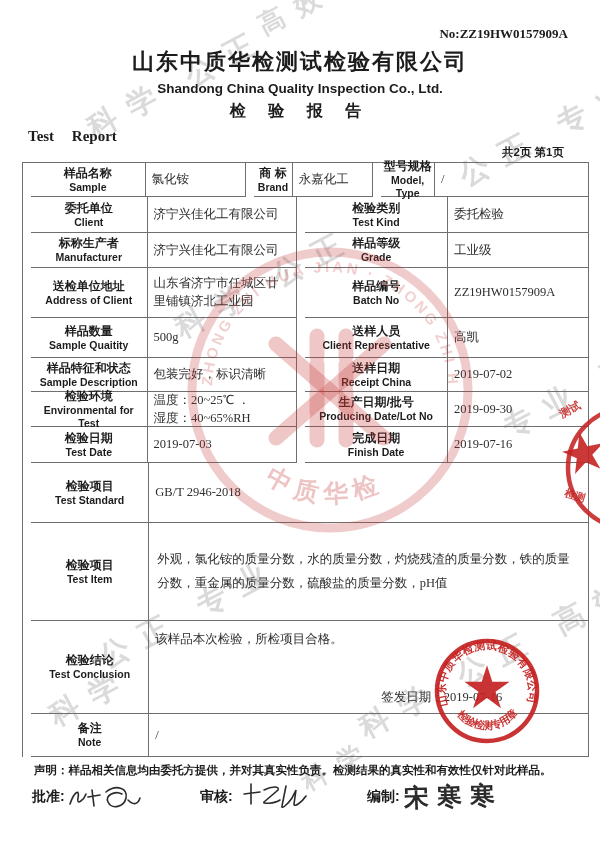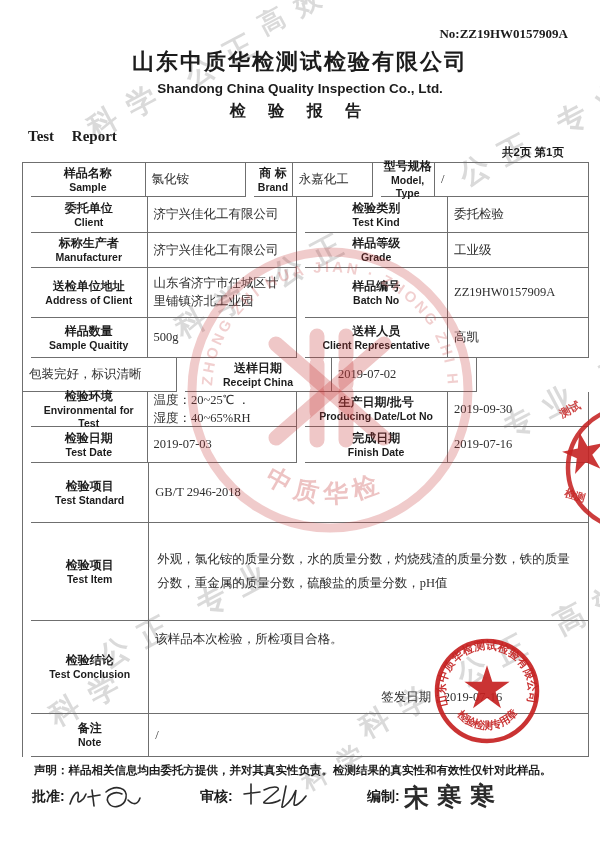--- a/index.html
+++ b/index.html
@@ -156,20 +156,24 @@
       <div class="cell label" style="width:147px">
           <span class="cn">送样人员</span>
           <span class="en">Client Representative</span>
         </div>
       <div class="cell value" style="width:145px">
           <span>高凯</span>
         </div>
     </div>
 
     <div class="trow" style="height:34px">
+      <div class="cell label" style="width:120px">
+          <span class="cn">样品特征和状态</span>
+          <span class="en">Sample Description</span>
+        </div>
       <div class="cell value" style="width:154px">
           <span>包装完好，标识清晰</span>
         </div>
       <div class="cell label" style="width:147px">
           <span class="cn">送样日期</span>
           <span class="en">Receipt China</span>
         </div>
       <div class="cell value" style="width:145px">
           <span>2019-07-02</span>
         </div>

